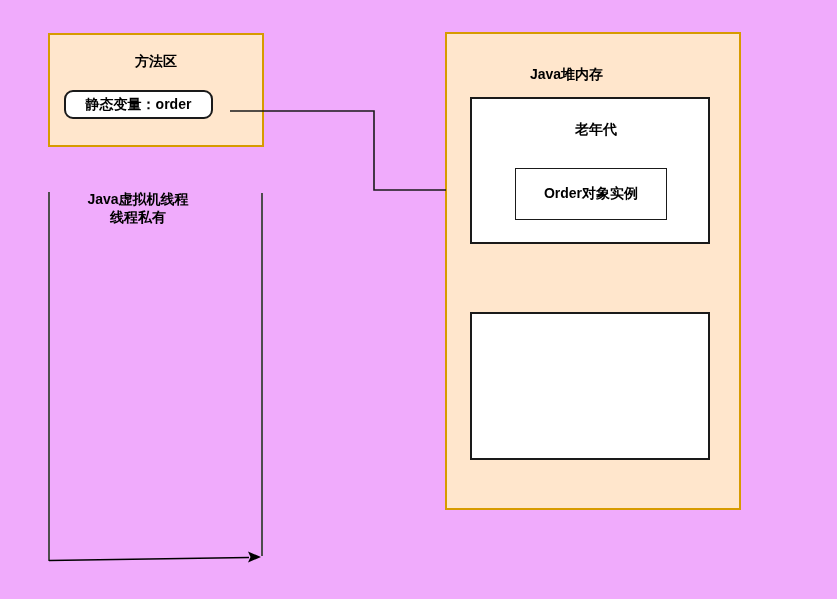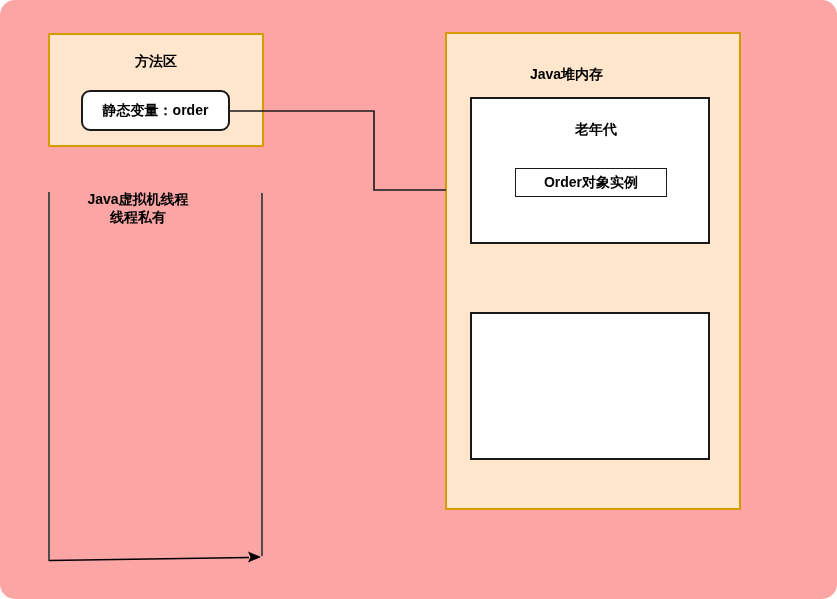--- a/index.html
+++ b/index.html
@@ -13,23 +13,22 @@
   * { margin: 0; padding: 0; box-sizing: border-box; }
   html, body { background: #ffffff; }
   body {
     font-family: "Liberation Sans", "DejaVu Sans", sans-serif;
     color: var(--text-color);
   }
   .canvas {
     position: relative;
     width: 837px;
     height: 599px;
-    background: #fca5a5;
+    background: #f0abfc;
     overflow: hidden;
-    border-radius: 15px;
   }
   .container-box {
     position: absolute;
     background: var(--container-fill);
     border: 2px solid var(--container-border);
   }
   .white-box {
     position: absolute;
     background: #ffffff;
     border: 2px solid var(--box-border);
@@ -63,30 +62,30 @@
   .arrow-shaft { stroke: #000000; stroke-width: 1.6; fill: none; }
   .arrow-head { fill: #000000; stroke: none; }
 </style>
 </head>
 <body>
 
 <div class="canvas">
 
   <div class="container-box" style="left:48px; top:33px; width:216px; height:114px;"></div>
   <div class="label" style="left:48px; top:52px; width:216px;">方法区</div>
-  <div class="white-box rounded flex-center" style="left:81px; top:90px; width:149px; height:41px;">
+  <div class="white-box rounded flex-center" style="left:64px; top:90px; width:149px; height:29px;">
     <span>静态变量：order</span>
   </div>
 
   <div class="container-box" style="left:445px; top:32px; width:296px; height:478px;"></div>
   <div class="label" style="left:445px; top:65px; width:243px;">Java堆内存</div>
 
   <div class="white-box" style="left:470px; top:97px; width:240px; height:147px;"></div>
   <div class="label" style="left:470px; top:120px; width:252px;">老年代</div>
-  <div class="white-box flex-center" style="left:515px; top:168px; width:152px; height:29px; border-width:1.5px;">
+  <div class="white-box flex-center" style="left:515px; top:168px; width:152px; height:52px; border-width:1.5px;">
     <span>Order对象实例</span>
   </div>
 
   <div class="white-box" style="left:470px; top:312px; width:240px; height:148px;"></div>
 
   <div class="label" style="left:49px; top:190px; width:178px;"><span>Java虚拟机线程</span><br><span>线程私有</span></div>
 
   <svg class="overlay" viewBox="0 0 837 599">
 
     <polyline class="connector" points="230,111 374,111 374,190 446,190"></polyline>

